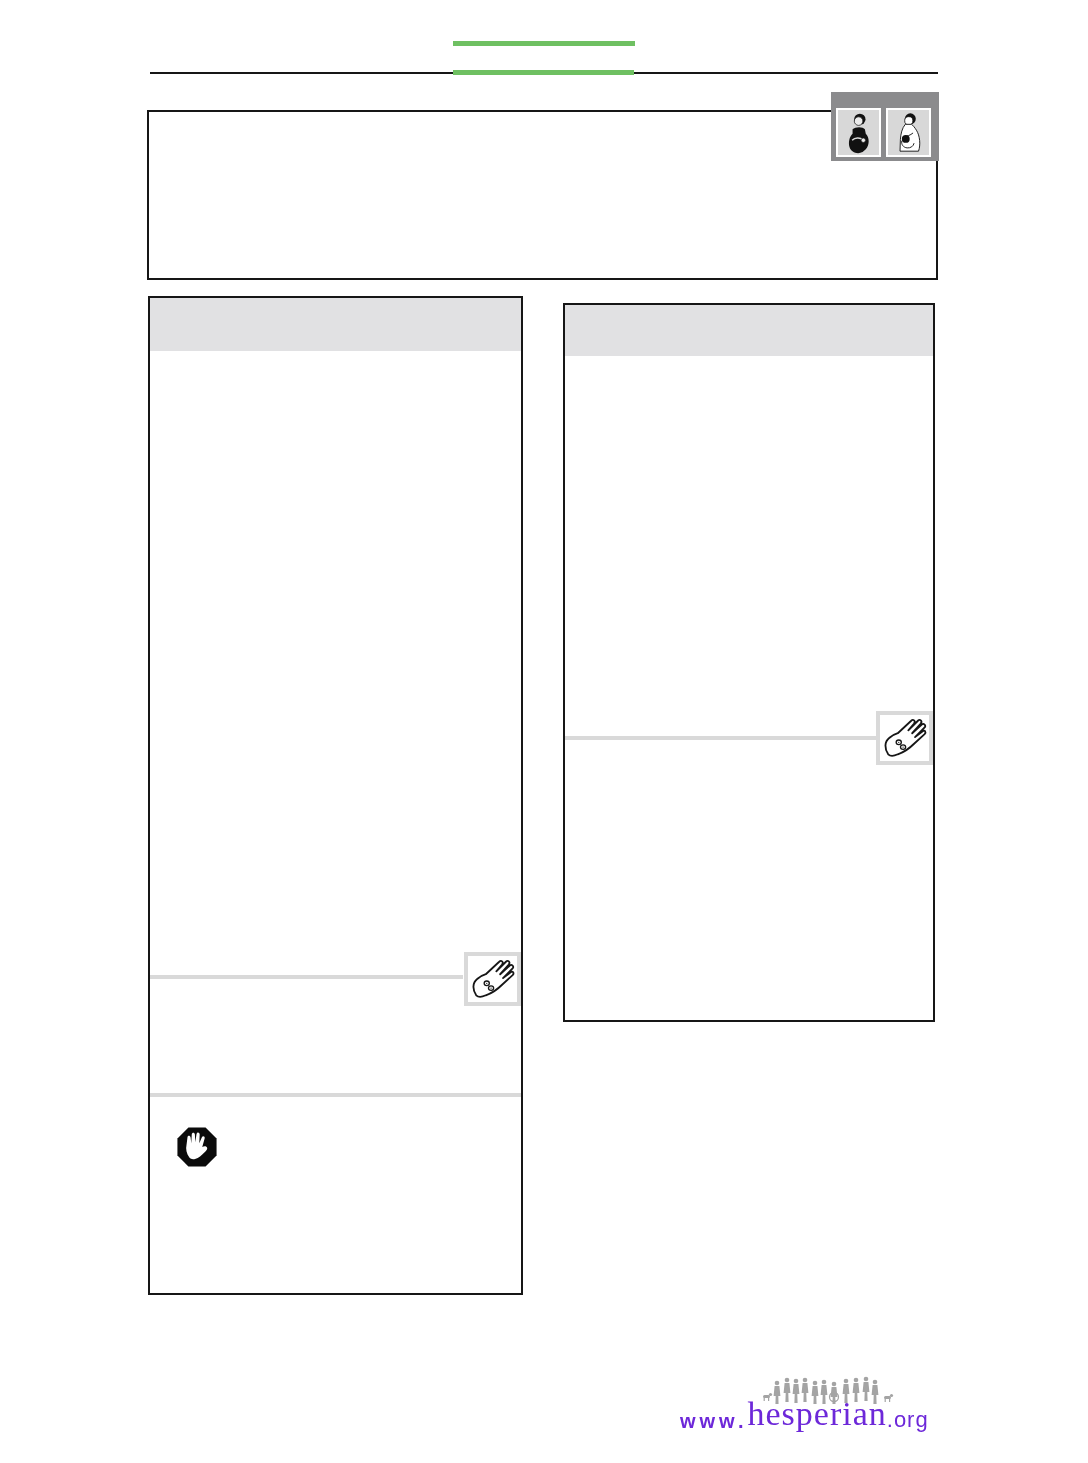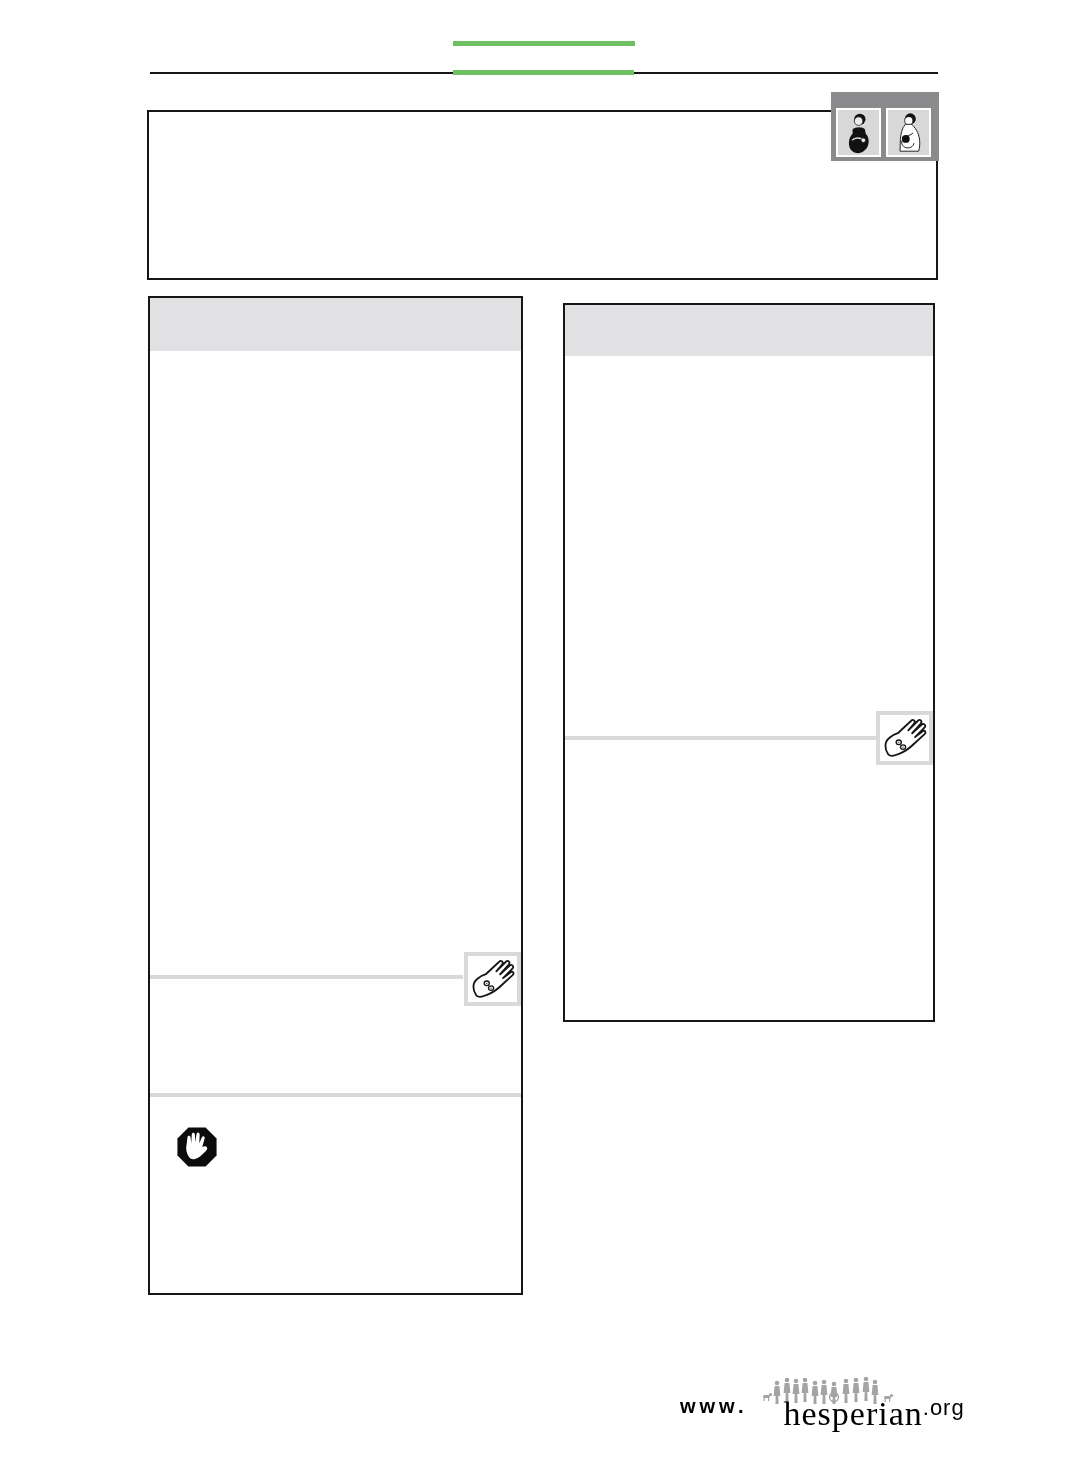--- a/index.html
+++ b/index.html
@@ -63,30 +63,30 @@
 
   
   .footer-logo {
     left: 680px; top: 1374px; width: 256px; height: 56px;
   }
   .logo-figures {
     position: absolute; left: 82px; top: 2px; width: 132px; height: 28px;
   }
   .logo-text {
     position: absolute; left: 0; top: 21px; width: 256px;
-    display: flex; align-items: flex-start; white-space: nowrap;
-    color: #000000;
+    display: flex; align-items: flex-end; white-space: nowrap;
+    color: #6d28d9;
   }
   .logo-www {
     font-family: "Liberation Sans", sans-serif;
     font-weight: bold; font-size: 20px; letter-spacing: 4px;
   }
   .logo-name {
     font-family: "Liberation Serif", serif;
-    font-size: 34px; letter-spacing: 1px; margin-left: 36px;
+    font-size: 34px; letter-spacing: 1px;
   }
   .logo-org {
     font-family: "Liberation Sans", sans-serif;
     font-weight: normal; font-size: 22px; letter-spacing: 1px;
   }
 </style>
 </head>
 <body>
 
 <div id="page">

